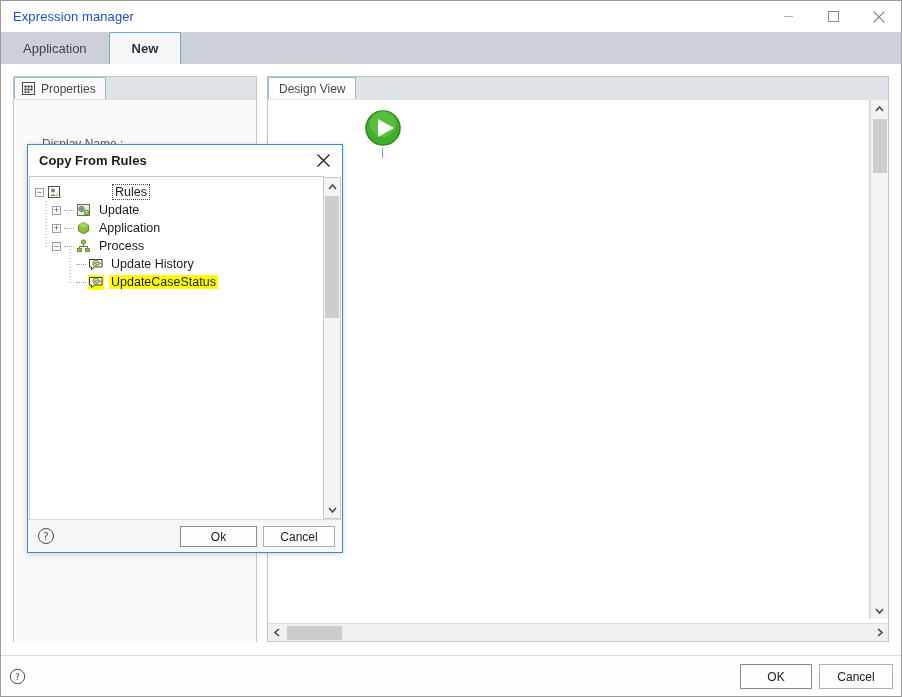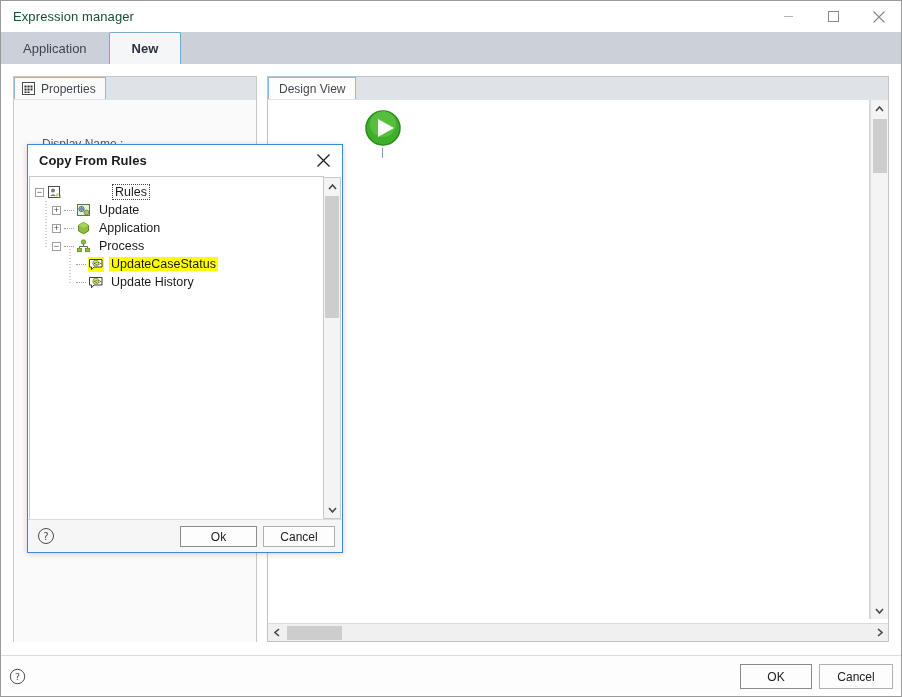--- a/index.html
+++ b/index.html
@@ -21,21 +21,21 @@
   
   .titlebar {
     position: absolute; left: 0; top: 0;
     width: 900px; height: 31px;
     background: #ffffff;
     display: flex; align-items: center;
   }
   .titlebar-text {
     margin-left: 12px;
     font-size: 13px;
-    color: #14532d;
+    color: #1d4ed8;
     letter-spacing: .1px;
   }
   .win-btns {
     position: absolute; right: 0; top: 0;
     height: 31px; display: flex;
   }
   .win-btn {
     width: 45px; height: 31px;
     display: flex; align-items: center; justify-content: center;
     color: #9a9a9a;
@@ -575,42 +575,42 @@
                 <line x1="11.5" y1="7.5" x2="11.5" y2="9.3" stroke="#5a5a5a" stroke-width="0.9"></line>
                 <rect x="1.5" y="9.3" width="4" height="3.4" fill="#8dbf3f" stroke="#5f8a24" stroke-width="0.8"></rect>
                 <rect x="9.5" y="9.3" width="4" height="3.4" fill="#8dbf3f" stroke="#5f8a24" stroke-width="0.8"></rect>
               </svg>
             </span>
             <span class="tlabel">Process</span>
           </div>
 
           <div class="tnode" style="padding-left:46px;">
             <span class="tdots"></span>
+            <span class="ticon">
+              <svg width="16" height="15" viewBox="0 0 16 15">
+                <path d="M1.5 2.5 H14 V10 H6 L3.5 12.8 V10 H1.5 Z" fill="#ffffff" stroke="#3a3a3a" stroke-width="1"></path>
+                <circle cx="7.8" cy="6.2" r="3" fill="#c9e07a" stroke="#6f8a2a" stroke-width="0.8"></circle>
+                <text x="5.6" y="8.4" font-size="5" fill="#3a5a0a" font-family="DejaVu Sans, sans-serif">&lt;&gt;</text>
+              </svg>
+            </span>
+            <span class="tlabel">Update History</span>
+          </div>
+
+          <div class="tnode" style="padding-left:46px;">
+            <span class="tdots"></span>
             <span class="ticon" style="background:#ffff00;">
               <svg width="16" height="15" viewBox="0 0 16 15">
                 <path d="M1.5 2.5 H14 V10 H6 L3.5 12.8 V10 H1.5 Z" fill="#ffffff" stroke="#3a3a3a" stroke-width="1"></path>
                 <circle cx="7.8" cy="6.2" r="3" fill="#c9e07a" stroke="#6f8a2a" stroke-width="0.8"></circle>
                 <text x="5.6" y="8.4" font-size="5" fill="#3a5a0a" font-family="DejaVu Sans, sans-serif">&lt;&gt;</text>
               </svg>
             </span>
             <span class="tlabel highlight">UpdateCaseStatus</span>
           </div>
 
-          <div class="tnode" style="padding-left:46px;">
-            <span class="tdots"></span>
-            <span class="ticon">
-              <svg width="16" height="15" viewBox="0 0 16 15">
-                <path d="M1.5 2.5 H14 V10 H6 L3.5 12.8 V10 H1.5 Z" fill="#ffffff" stroke="#3a3a3a" stroke-width="1"></path>
-                <circle cx="7.8" cy="6.2" r="3" fill="#c9e07a" stroke="#6f8a2a" stroke-width="0.8"></circle>
-                <text x="5.6" y="8.4" font-size="5" fill="#3a5a0a" font-family="DejaVu Sans, sans-serif">&lt;&gt;</text>
-              </svg>
-            </span>
-            <span class="tlabel">Update History</span>
-          </div>
-
         </div>
       </div>
 
       <div class="dlg-tree-scroll">
         <div class="sb-arrow">
           <svg width="9" height="6" viewBox="0 0 9 6">
               <polyline points="1,5 4.5,1 8,5" fill="none" stroke="#4a4a4a" stroke-width="1.6"></polyline>
             </svg>
         </div>
         <div class="sb-thumb-v" style="top:18px; height:122px; left:1px; width:14px;"></div>

